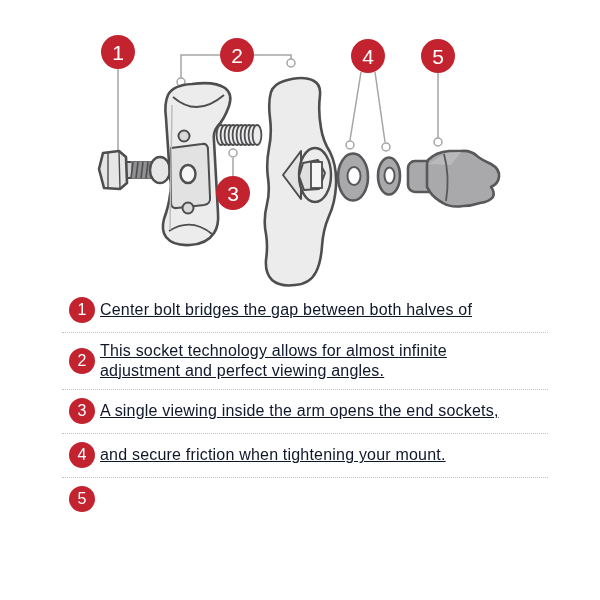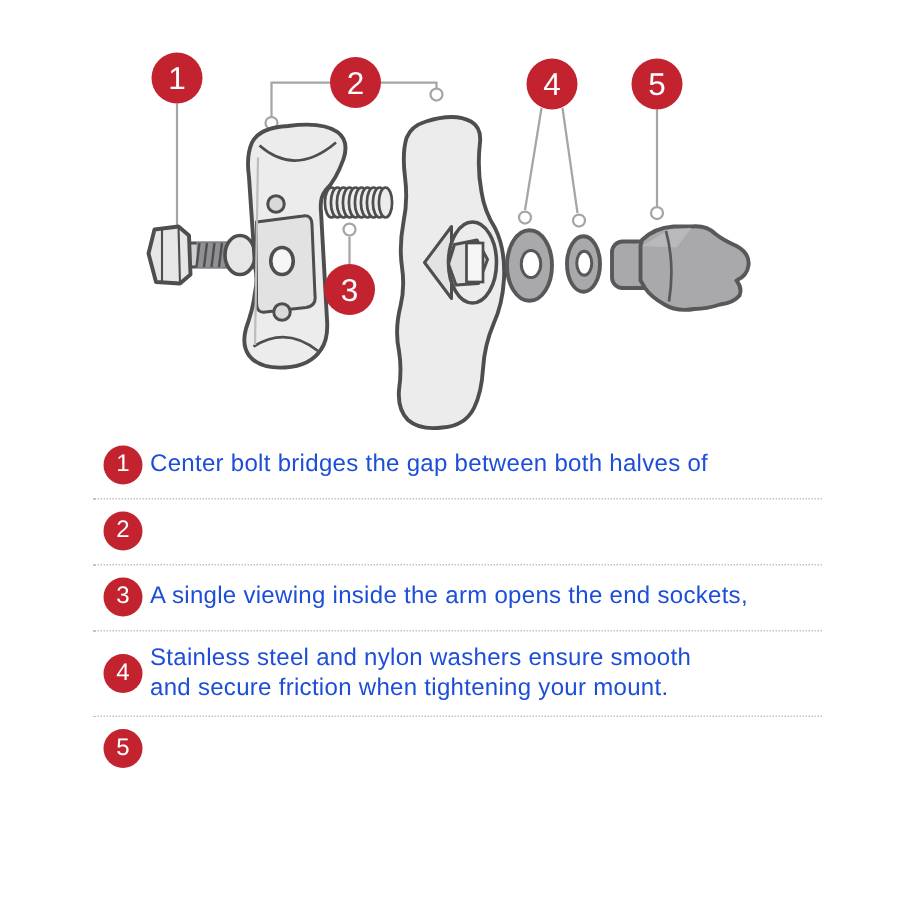--- a/index.html
+++ b/index.html
@@ -21,22 +21,23 @@
     border-bottom:1px dotted #c3c3c3;
   }
   .legend-row:last-child{border-bottom:none;}
   .num-badge{
     flex:0 0 auto;width:26px;height:26px;border-radius:50%;
     background:#c2232e;color:#ffffff;
     display:flex;align-items:center;justify-content:center;
     font-size:16px;margin-left:7px;margin-right:5px;
   }
   .legend-text{
-    color:#1d4ed8;font-size:16px;line-height:19.5px;letter-spacing:0.2px;
+    color:#0f172a;font-size:16px;line-height:19.5px;letter-spacing:0.2px;
     white-space:nowrap;
+    text-decoration:underline;
   }
 </style>
 </head>
 <body>
 
 <div id="stage">
 
   <svg id="diagram" width="600" height="290" viewBox="0 0 600 290">
 
     <g stroke="#a5a5a7" stroke-width="1.5" fill="none">
@@ -171,34 +172,35 @@
     <div class="legend-row">
       <div class="num-badge">1</div>
       <div class="legend-text">
         <div>Center bolt bridges the gap between both halves of</div>
       </div>
     </div>
 
     <div class="legend-row">
       <div class="num-badge">2</div>
       <div class="legend-text">
+        <div>This socket technology allows for almost infinite</div>
+        <div>adjustment and perfect viewing angles.</div>
       </div>
     </div>
 
     <div class="legend-row">
       <div class="num-badge">3</div>
       <div class="legend-text">
         <div>A single viewing inside the arm opens the end sockets,</div>
       </div>
     </div>
 
     <div class="legend-row">
       <div class="num-badge">4</div>
       <div class="legend-text">
-        <div>Stainless steel and nylon washers ensure smooth</div>
         <div>and secure friction when tightening your mount.</div>
       </div>
     </div>
 
     <div class="legend-row">
       <div class="num-badge">5</div>
       <div class="legend-text">
       </div>
     </div>
 

